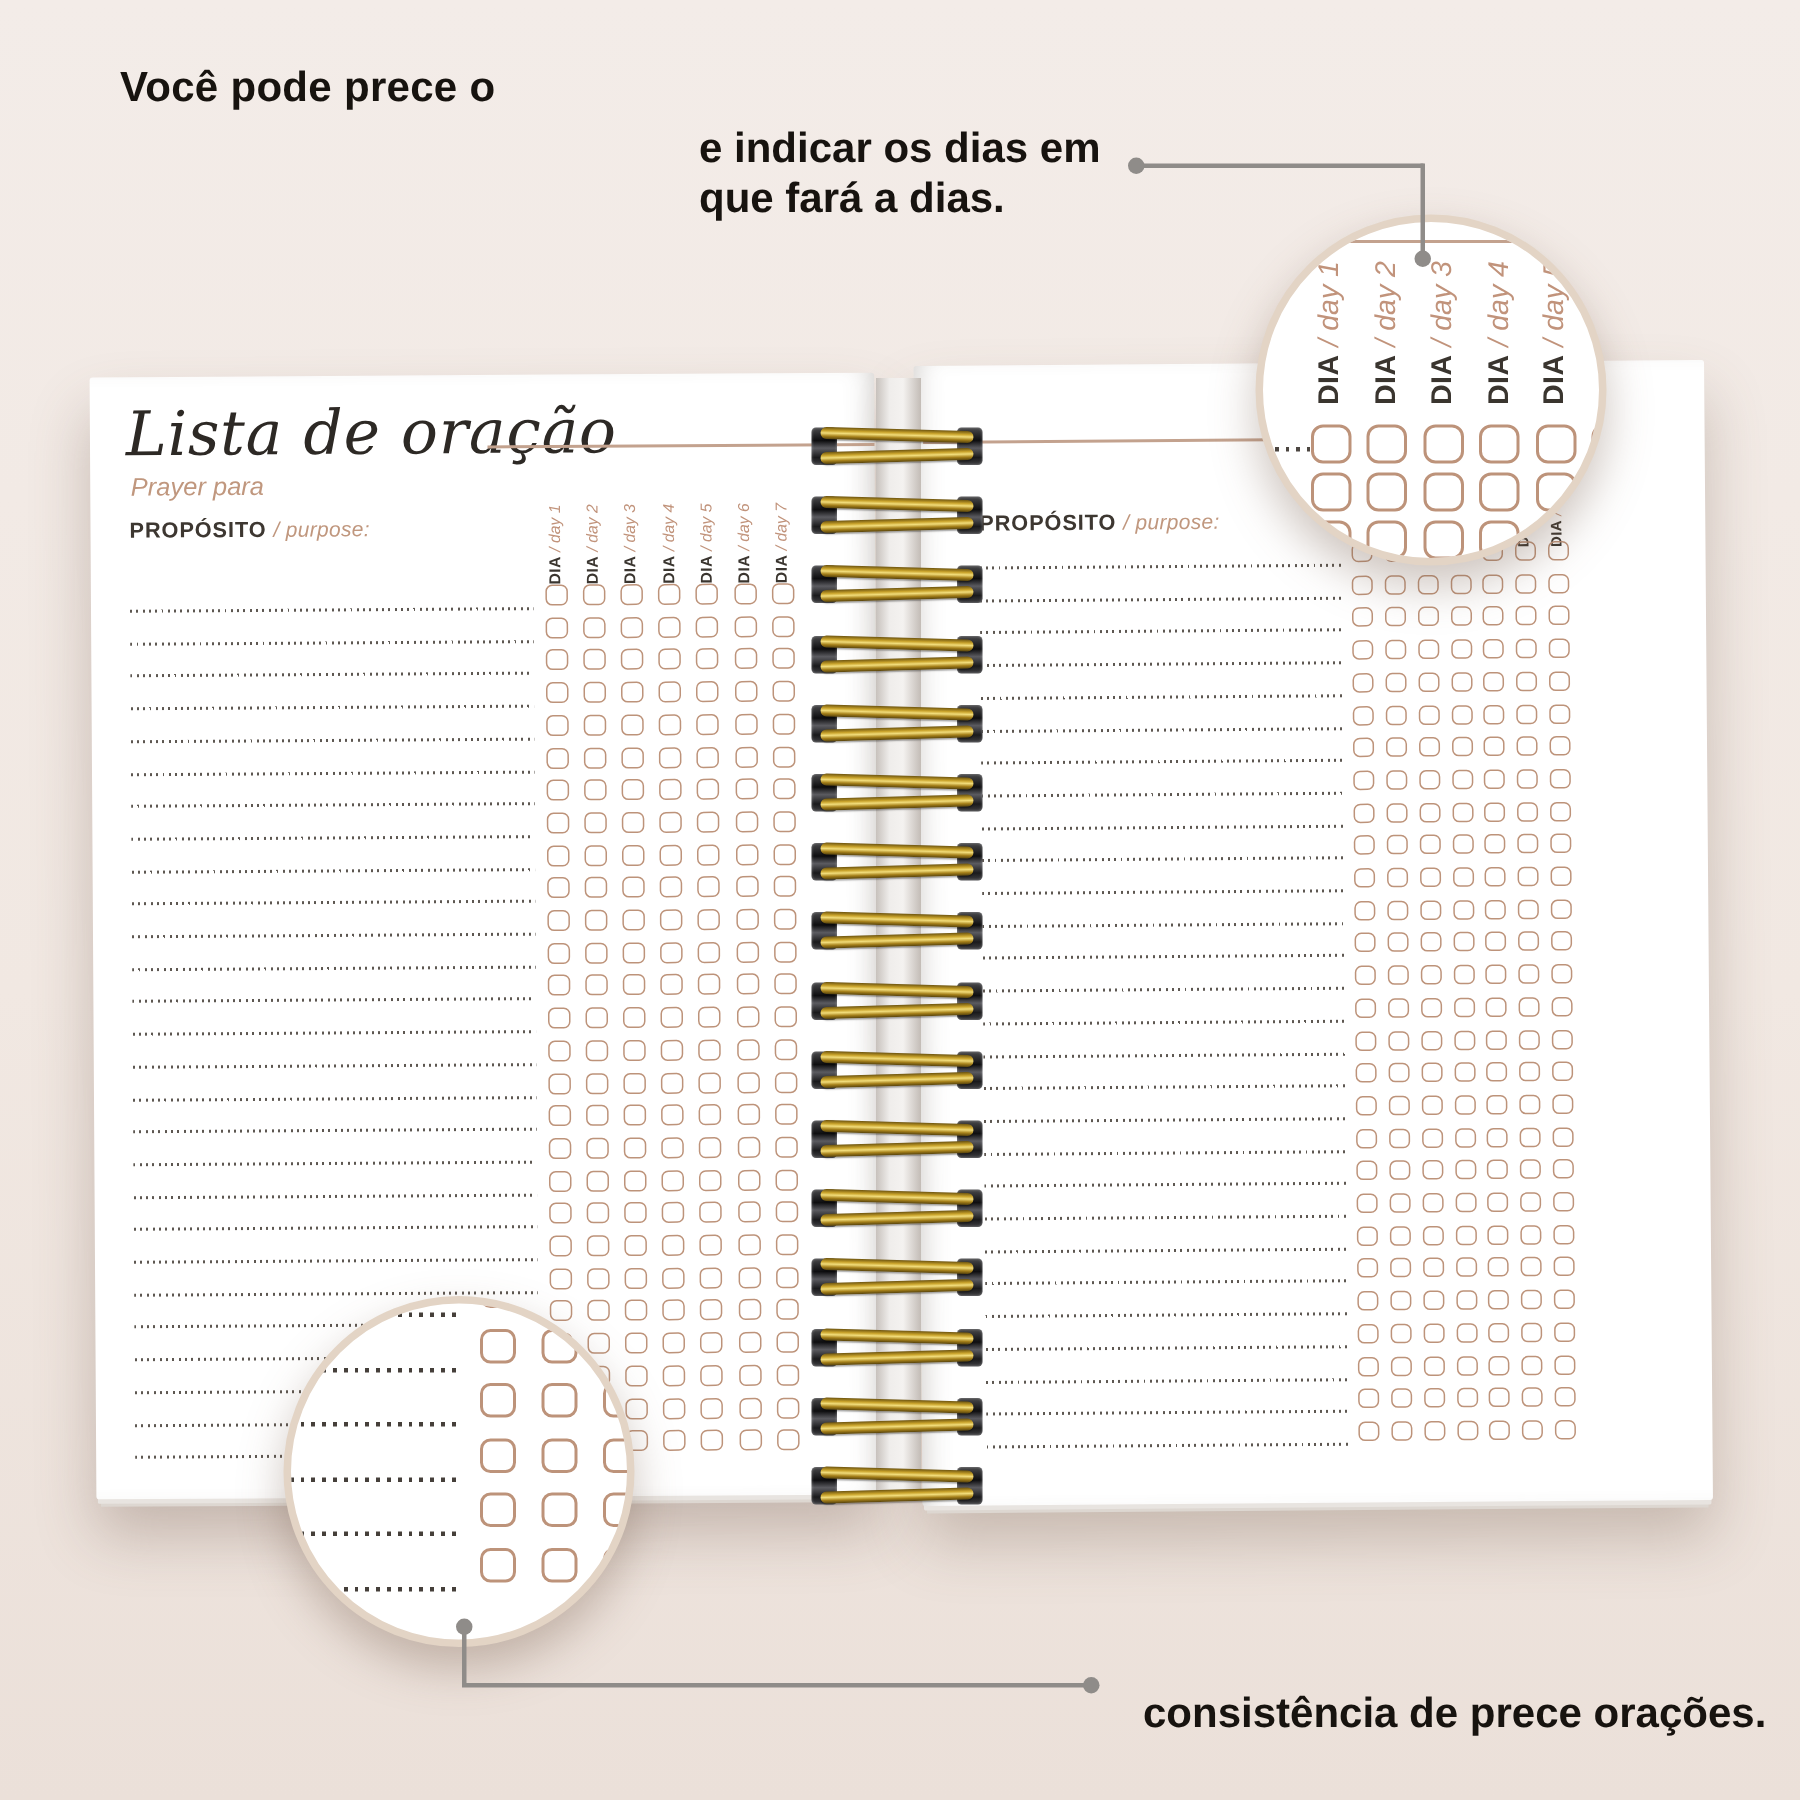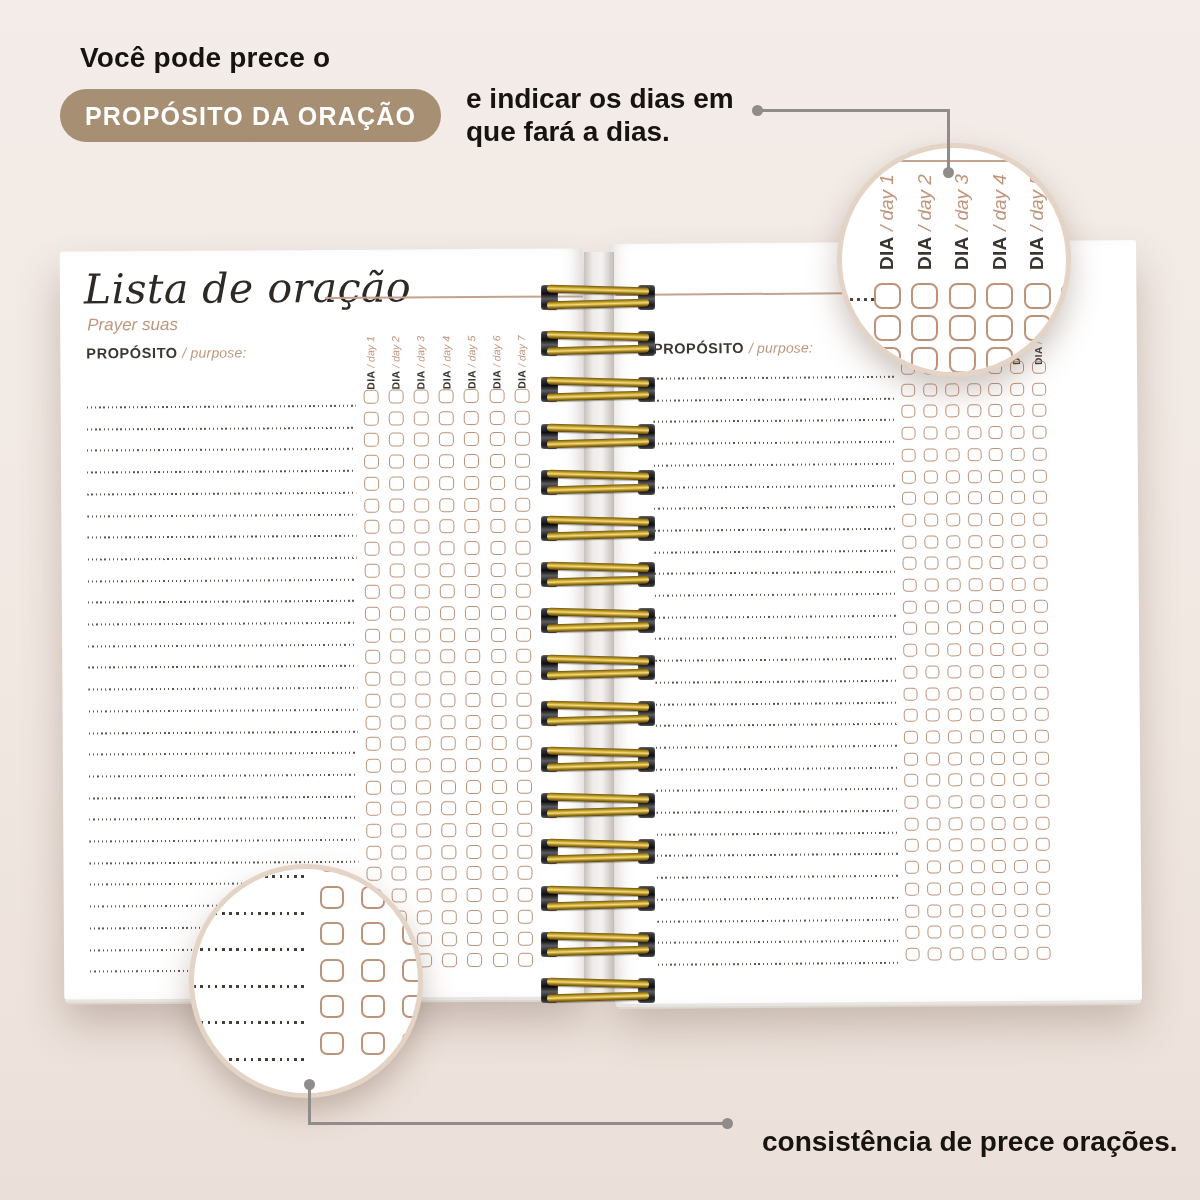--- a/index.html
+++ b/index.html
@@ -85,31 +85,30 @@
   
   .conn { position:absolute; background:#8f8c89; z-index:40; }
   .conn-dot { position:absolute; width:11px; height:11px; border-radius:50%; background:#8f8c89; z-index:40; }
 </style>
 </head>
 <body>
 
 <div class="canvas">
 
   <div class="intro">Você pode prece o</div>
-  <div class="badge">PROPÓSITO DA ORAÇÃO</div>
   <div class="days-note">
     <span>e indicar os dias em</span><br>
     <span>que fará a dias.</span>
   </div>
 
   <div class="spine"></div>
 
   <div class="page page-left">
     <div class="nb-title">Lista de oração</div>
-    <div class="nb-sub">Prayer suas</div>
+    <div class="nb-sub">Prayer para</div>
     <div class="head-line"></div>
     <div class="purpose">
       <span>PROPÓSITO</span>
       <i>/ purpose:</i>
     </div>
     <div class="sheet" id="sheet-left">
         <div class="day-label" style="left: 303px; top: 140px; font-size: 10.5px;"><span class="dl-d">DIA</span><span class="dl-t"> / day 1</span></div>
         <div class="day-label" style="left: 328.2px; top: 140px; font-size: 10.5px;"><span class="dl-d">DIA</span><span class="dl-t"> / day 2</span></div>
         <div class="day-label" style="left: 353.4px; top: 140px; font-size: 10.5px;"><span class="dl-d">DIA</span><span class="dl-t"> / day 3</span></div>
         <div class="day-label" style="left: 378.6px; top: 140px; font-size: 10.5px;"><span class="dl-d">DIA</span><span class="dl-t"> / day 4</span></div>

